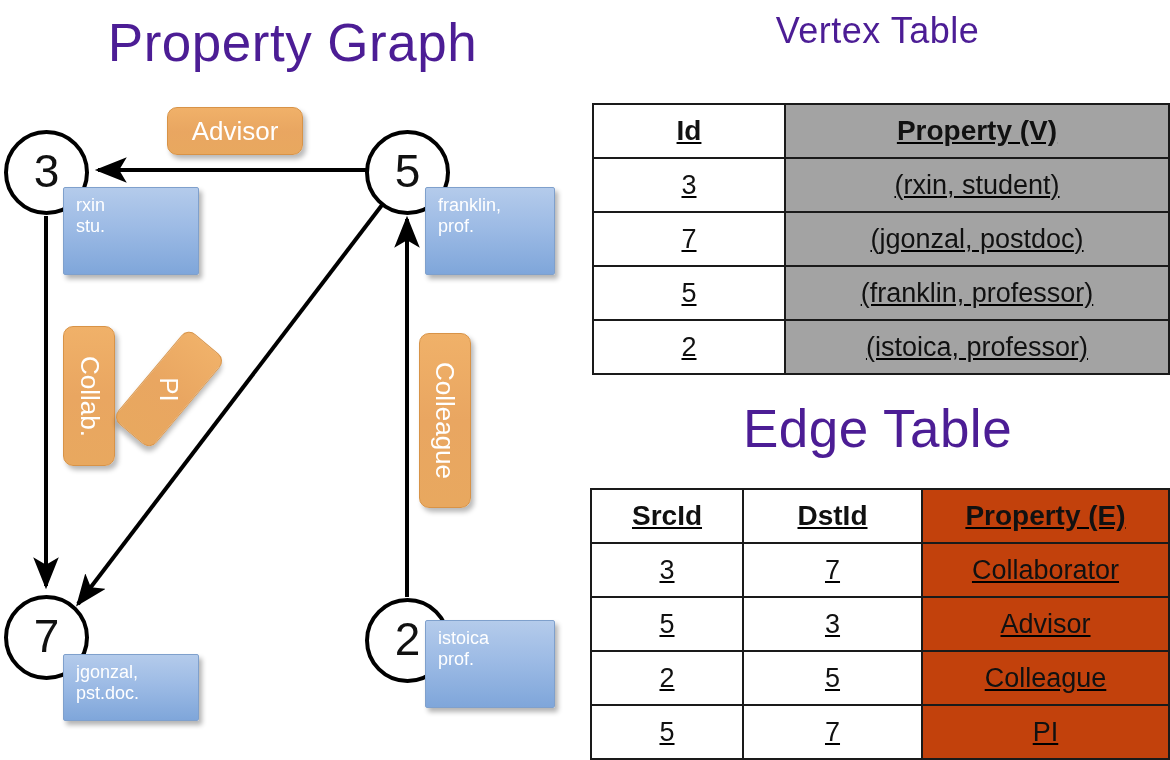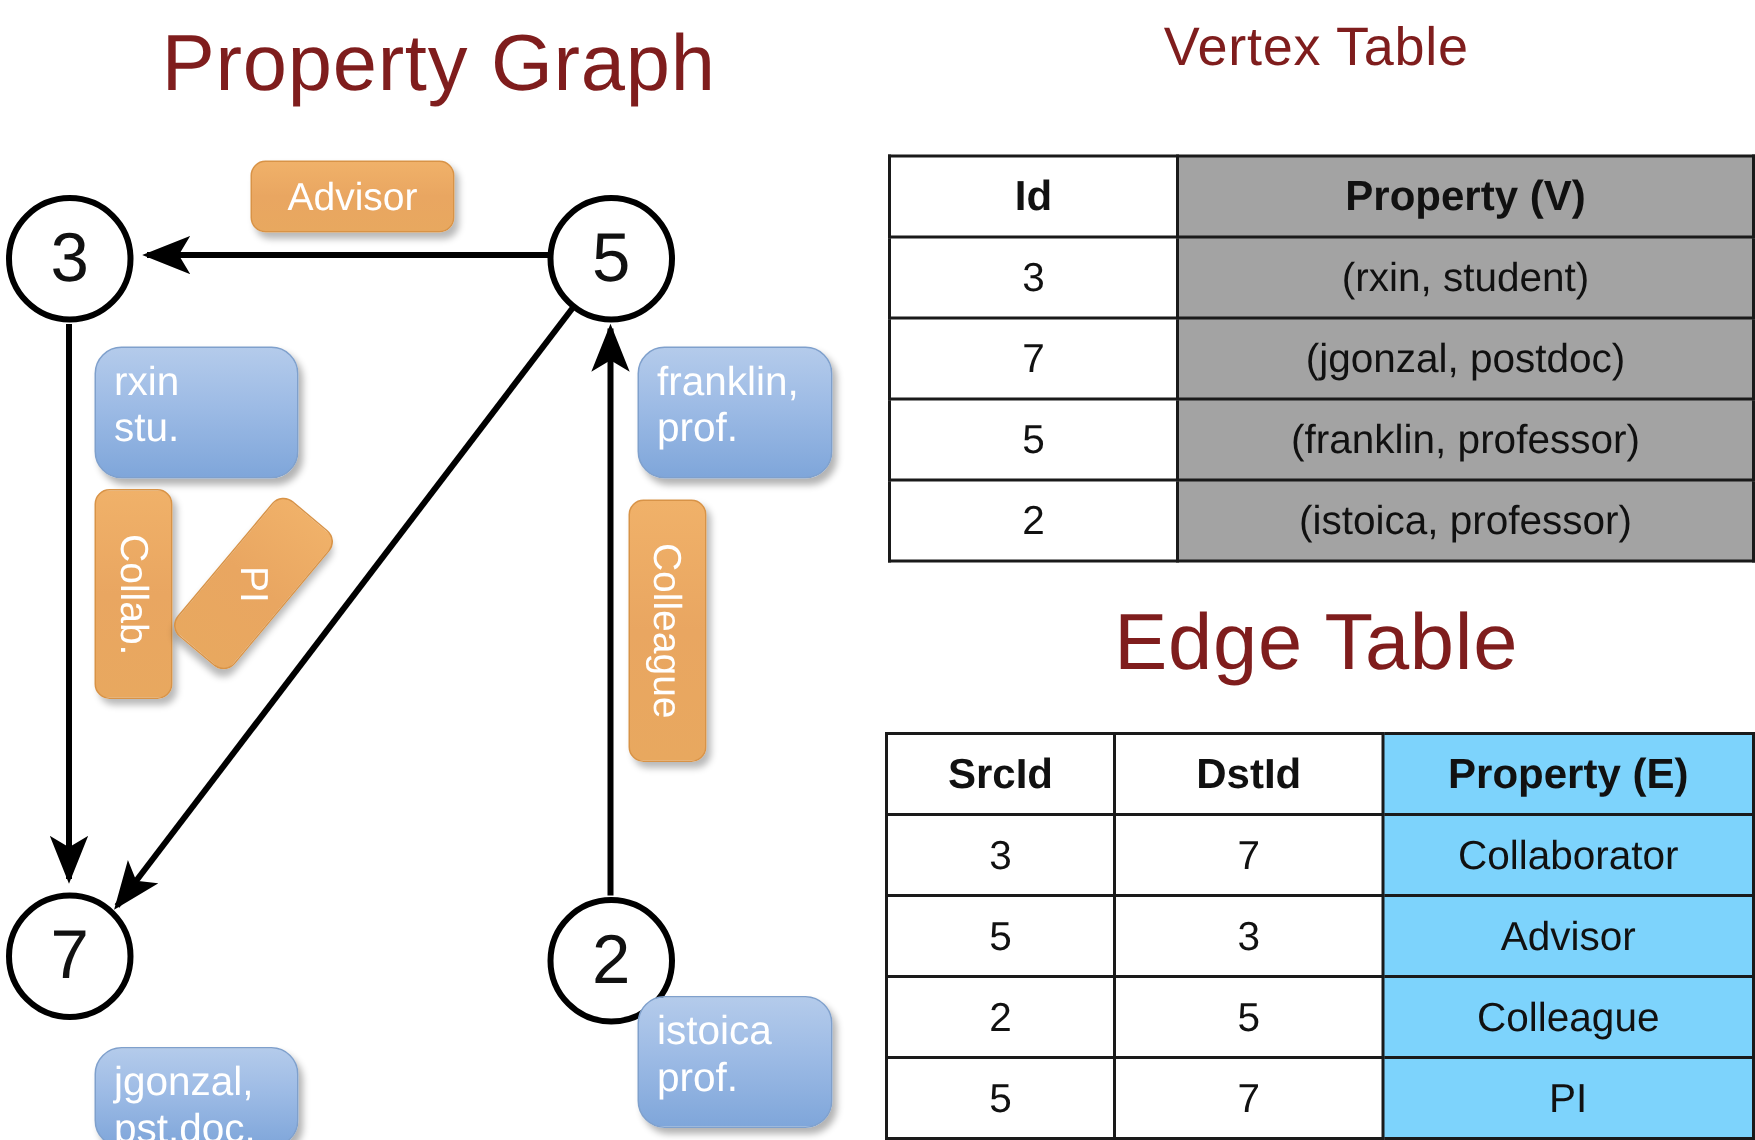--- a/index.html
+++ b/index.html
@@ -8,21 +8,21 @@
     font-family:"Liberation Sans", sans-serif;
     color:#000;
   }
   .stage{position:absolute;left:0;top:0;width:1170px;height:760px;}
 
   
   .title{
     position:absolute;
     font-family:"Liberation Sans", sans-serif;
     font-weight:300;
-    color:#7f1d1d;
+    color:#4c1d95;
     letter-spacing:0.5px;
     white-space:nowrap;
   }
   #title-property-graph{left:0;top:12px;width:585px;text-align:center;font-size:53px;}
   #title-vertex-table{left:585px;top:10px;width:585px;text-align:center;font-size:36px;}
   #title-edge-table{left:585px;top:398px;width:585px;text-align:center;font-size:53px;}
 
   
   #graph-svg{position:absolute;left:0;top:0;width:585px;height:760px;}
 
@@ -35,32 +35,31 @@
     display:flex;align-items:center;justify-content:center;
   }
   .node-circle span{
     font-size:46px;font-weight:300;line-height:1;color:#111;
     font-family:"Liberation Sans", sans-serif;
     margin-top:-3px;
   }
 
   .vbox{
     position:absolute;
-    border-radius:18px;
+    border-radius:2px;
     background:linear-gradient(to bottom,#b4cbeb 0%,#9dbbe5 45%,#7fa6da 100%);
     border:1px solid #7fa0cc;
     box-shadow:3px 4px 5px rgba(0,0,0,0.30);
     color:#ffffff;
-    font-size:27px;
+    font-size:18px;
     line-height:1.14;
     padding:7px 12px 8px 12px;
     box-sizing:border-box;
     font-family:"Liberation Sans", sans-serif;
     font-weight:400;
-    margin-top:44px;
   }
   .vbox div{white-space:nowrap;}
 
   .ebox{
     position:absolute;
     border-radius:10px;
     background:linear-gradient(to bottom,#f0b169 0%,#e9a661 50%,#e8a85f 100%);
     border:1px solid #d89347;
     box-shadow:3px 4px 5px rgba(0,0,0,0.28);
     color:#ffffff;
@@ -81,33 +80,34 @@
     transform:rotate(50deg);
     display:block;
   }
 
   
   .tbl{
     position:absolute;
     border-collapse:collapse;
     table-layout:fixed;
     font-family:"Liberation Sans", sans-serif;
+    text-decoration:underline;
   }
   .tbl td,.tbl th{
     border:2px solid #1a1a1a;
     text-align:center;
     padding:0;
     font-size:27px;
     font-weight:400;
     color:#111;
     background:#ffffff;
   }
   .tbl th{font-weight:700;font-size:28px;}
   .tbl .blue{background:#a3a3a3;}
-  .tbl .peach{background:#7dd3fc;}
+  .tbl .peach{background:#c2410c;}
 
   #vertex-table{left:592px;top:103px;width:576px;}
   #vertex-table tr{height:54px;}
   #vertex-table col.c1{width:192px;}
   #vertex-table col.c2{width:384px;}
 
   #edge-table{left:590px;top:488px;width:578px;}
   #edge-table tr{height:54px;}
   #edge-table col.c1{width:152px;}
   #edge-table col.c2{width:179px;}

